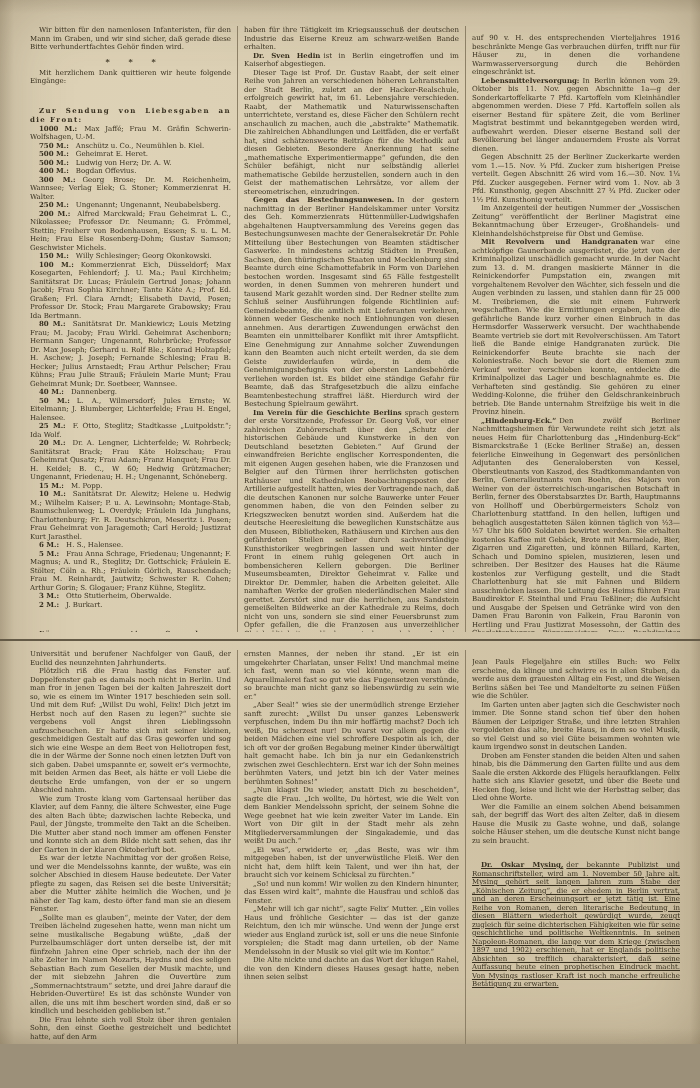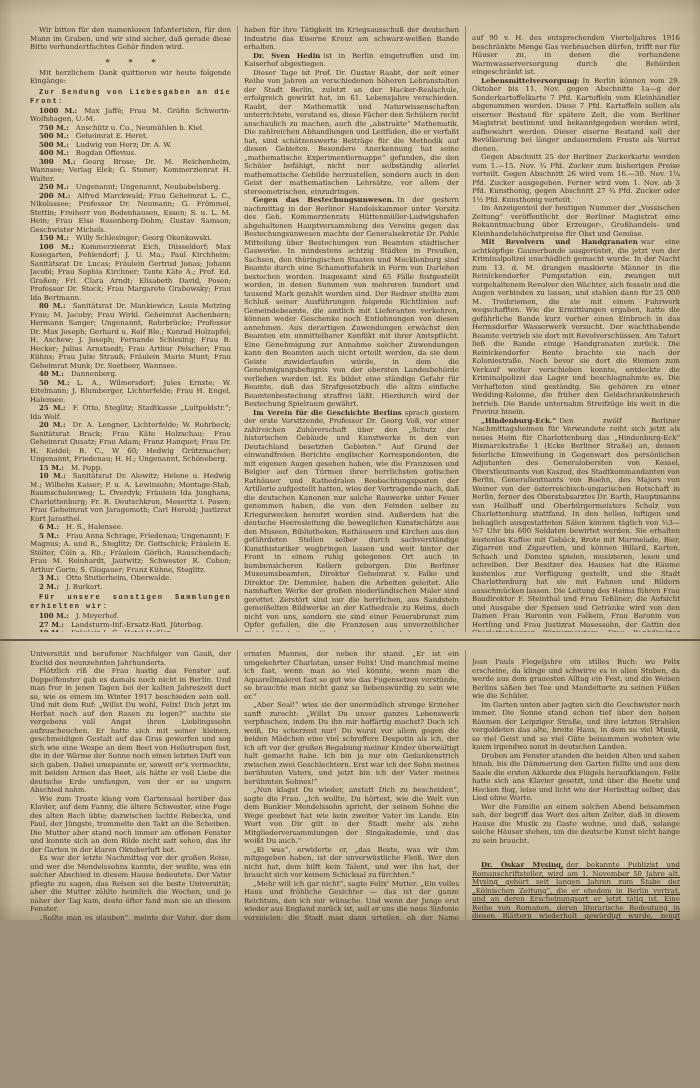--- a/index.html
+++ b/index.html
@@ -1,16 +1,16 @@
 <!DOCTYPE html>
 <html><head>
 <meta charset="utf-8">
 <style>
   html,body{margin:0;padding:0;background:#9c9079;}
-  .page{position:relative;width:700px;height:920px;margin:0 auto;overflow:hidden;
+  .page{position:relative;width:700px;height:1044px;margin:0 auto;overflow:hidden;
     background:#d8cbae;
     background-image:
       radial-gradient(ellipse at 20% 15%, rgba(255,250,230,.15), rgba(0,0,0,0) 60%),
       radial-gradient(ellipse at 80% 80%, rgba(120,100,60,.10), rgba(0,0,0,0) 55%),
       linear-gradient(90deg, rgba(90,75,50,.22) 0px, rgba(90,75,50,0) 14px),
       linear-gradient(270deg, rgba(90,75,50,.16) 0px, rgba(90,75,50,0) 10px),
       linear-gradient(0deg, rgba(90,75,50,.14) 0px, rgba(90,75,50,0) 16px),
       linear-gradient(180deg, rgba(90,75,50,.14) 0px, rgba(90,75,50,0) 14px);
     box-shadow:inset 0 0 70px rgba(80,64,38,.30);
     font-family:"DejaVu Serif", serif; color:#38301f;}
@@ -23,21 +23,21 @@
   .c3{flex:1;margin-top:8px;}
   .vrule{width:1px;background:#8d8066;margin:0 6px;}
   .section-rule{position:absolute;top:639px;left:0;width:700px;height:2px;background:#645a46;}
   p{margin:0;font-size:7px;line-height:8.5px;text-align:justify;}
   .ind{text-indent:9px;}
   .lead{font-weight:bold;}
   .lead:not(:empty){margin-right:3px;}
   .amt{font-weight:bold;margin-right:7px;}
   .donation{text-indent:9px;}
   .stars{text-align:center;font-weight:bold;font-size:8px;line-height:10px;word-spacing:16px;margin:4px 0 3px;}
-  .spaced-head{font-weight:bold;letter-spacing:1.4px;text-indent:9px;margin:2px 0 1px;font-size:7px;line-height:9px;font-family:Liberation Mono, monospace;}
+  .spaced-head{font-weight:bold;letter-spacing:1.4px;text-indent:9px;margin:20px 0 1px;font-size:7px;line-height:9px;}
   .mysing{margin-top:16px;text-decoration:underline;}
   .story p:first-child{text-indent:0;}
   .cont p:first-child{text-indent:0;}
 </style>
 </head>
 <body>
 
 <div class="page">
 
   <div class="section top">
@@ -124,20 +124,21 @@
     </div>
 
     <div class="vrule"></div>
 
     <div class="col c2 story">
       <div>
           <p class="ind"><span>ernsten Mannes, der neben ihr stand. „Er ist ein umgekehrter Charlatan, unser Felix! Und manchmal meine ich fast, wenn man so viel könnte, wenn man die Aquarellmalerei fast so gut wie das Fugensetzen verstünde, so brauchte man nicht ganz so liebenswürdig zu sein wie er.“</span></p>
           <p class="ind"><span>„Aber Seal!“ wies sie der unermüdlich strenge Erzieher sanft zurecht: „Willst Du unser ganzes Lebenswerk verpfuschen, indem Du ihn mir hoffärtig machst? Doch ich weiß, Du scherzest nur! Du warst vor allem gegen die beiden Mädchen eine viel schroffere Despotin als ich, der ich oft vor der großen Begabung meiner Kinder überwältigt halt gemacht habe. Ich bin ja nur ein Gedankenstrich zwischen zwei Geschlechtern. Erst war ich der Sohn meines berühmten Vaters, und jetzt bin ich der Vater meines berühmten Sohnes!“</span></p>
           <p class="ind"><span>„Nun klagst Du wieder, anstatt Dich zu bescheiden“, sagte die Frau. „Ich wollte, Du hörtest, wie die Welt von dem Bankier Mendelssohn spricht, der seinem Sohne die Wege geebnet hat wie kein zweiter Vater im Lande. Ein Wort von Dir gilt in der Stadt mehr als zehn Mitgliederversammlungen der Singakademie, und das weißt Du auch.“</span></p>
           <p class="ind"><span>„Ei was“, erwiderte er, „das Beste, was wir ihm mitgegeben haben, ist der unverwüstliche Fleiß. Wer den nicht hat, dem hilft kein Talent, und wer ihn hat, der braucht sich vor keinem Schicksal zu fürchten.“</span></p>
+          <p class="ind"><span>„So! und nun komm! Wir wollen zu den Kindern hinunter, das Essen wird kalt“, mahnte die Hausfrau und schloß das Fenster.</span></p>
           <p class="ind"><span>„Mehr will ich gar nicht“, sagte Felix’ Mutter. „Ein volles Haus und fröhliche Gesichter — das ist der ganze Reichtum, den ich mir wünsche. Und wenn der Junge erst wieder aus England zurück ist, soll er uns die neue Sinfonie vorspielen; die Stadt mag dann urteilen, ob der Name Mendelssohn in der Musik so viel gilt wie im Kontor.“</span></p>
           <p class="ind"><span>Die Alte nickte und dachte an das Wort der klugen Rahel, die von den Kindern dieses Hauses gesagt hatte, neben ihnen seien selbst</span></p>
         </div>
     </div>
 
     <div class="vrule"></div>
 
     <div class="col c3 story">
       <div>
           <p class="ind"><span>Jean Pauls Flegeljahre ein stilles Buch: wo Felix erscheine, da klinge und schwirre es in allen Stuben, da werde aus dem grauesten Alltag ein Fest, und die Weisen Berlins säßen bei Tee und Mandeltorte zu seinen Füßen wie die Schüler.</span></p>

